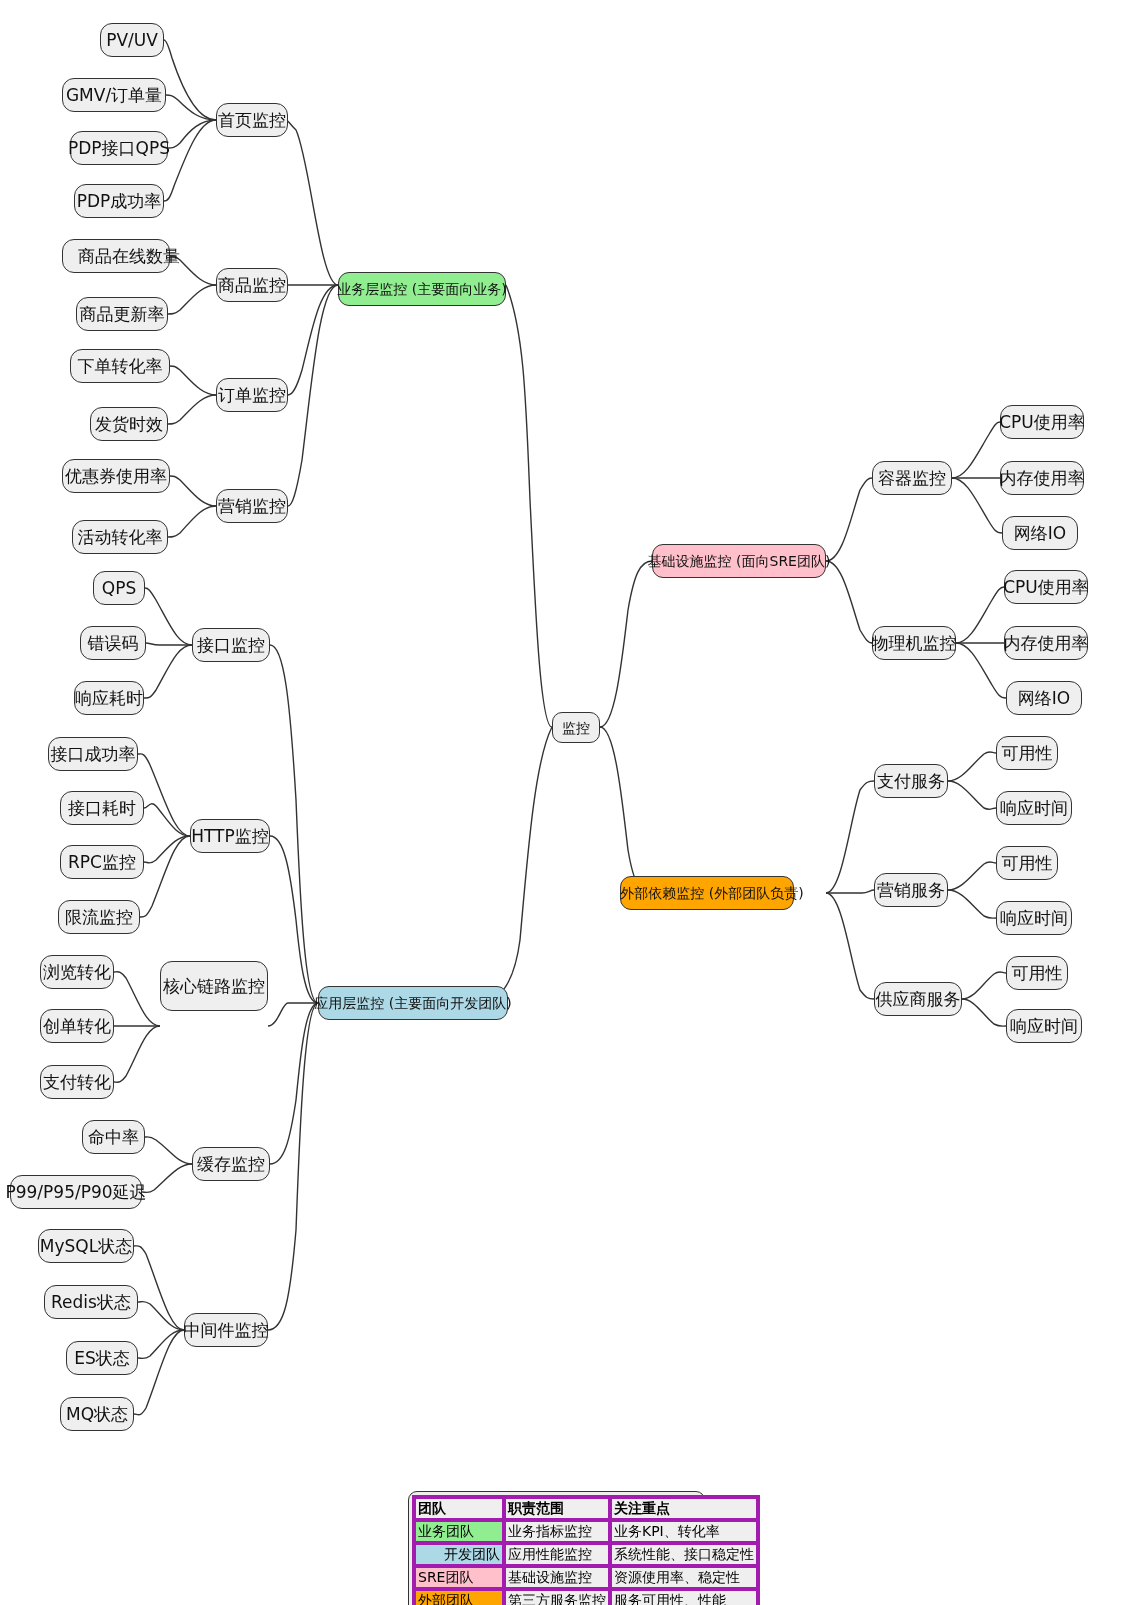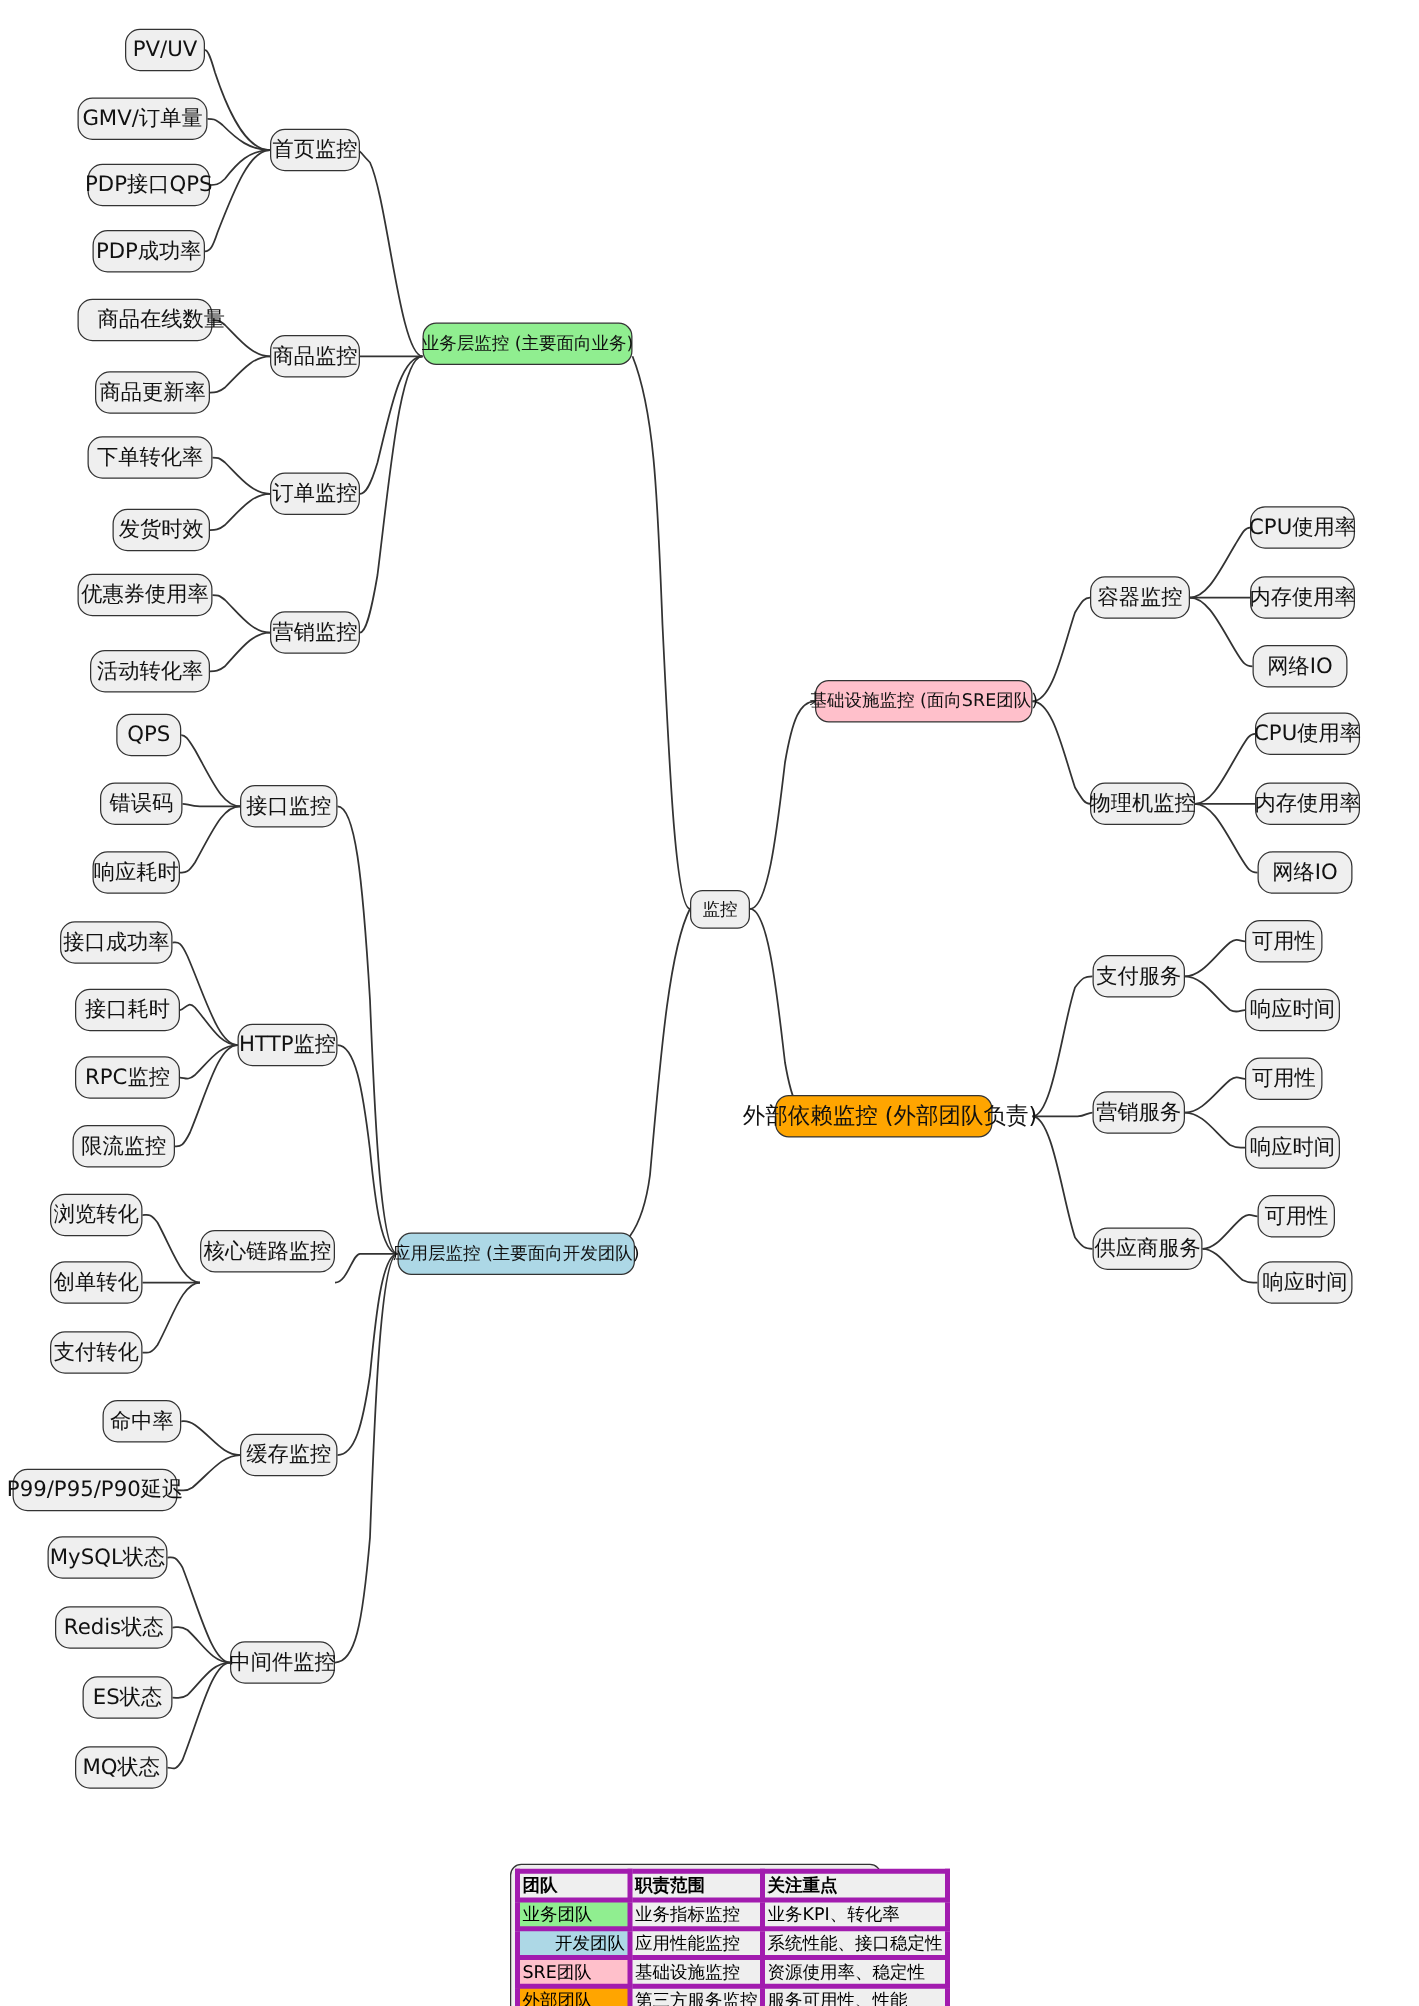--- a/index.html
+++ b/index.html
@@ -141,27 +141,27 @@
 
     <path d="M948,890 C962,890 972,874 984,864 C990,860 992,863 996,863"></path>
     <path d="M948,890 C962,890 972,906 984,916 C990,919 992,918 996,918"></path>
 
     <path d="M962,999 C974,999 982,984 994,974 C1000,970 1002,973 1006,973"></path>
     <path d="M962,999 C974,999 982,1014 994,1024 C1000,1027 1002,1026 1006,1026"></path>
   </svg>
 
   <div class="node root" style="left:552px;top:712px;width:48px;height:31px;">监控</div>
 
-  <div class="node lvl1 green" style="left:338px;top:258px;width:168px;height:34px;font-size:14px;">业务层监控 (主要面向业务)</div>
+  <div class="node lvl1 green" style="left:338px;top:272px;width:168px;height:34px;font-size:14px;">业务层监控 (主要面向业务)</div>
 
   <div class="node lvl1 blue" style="left:318px;top:986px;width:190px;height:34px;font-size:14px;">应用层监控 (主要面向开发团队)</div>
 
   <div class="node lvl1 pink" style="left:652px;top:544px;width:174px;height:34px;font-size:14px;">基础设施监控 (面向SRE团队)</div>
 
-  <div class="node lvl1 orange" style="left:620px;top:876px;width:174px;height:34px;font-size:18px;padding-left:20px;">外部依赖监控 (外部团队负责)</div>
+  <div class="node lvl1 orange" style="left:620px;top:876px;width:174px;height:34px;font-size:14px;padding-left:20px;">外部依赖监控 (外部团队负责)</div>
 
   <div class="node" style="left:216px;top:103px;width:72px;height:34px;">首页监控</div>
   <div class="node" style="left:216px;top:268px;width:72px;height:34px;">商品监控</div>
   <div class="node" style="left:216px;top:378px;width:72px;height:34px;">订单监控</div>
   <div class="node" style="left:216px;top:489px;width:72px;height:34px;">营销监控</div>
 
   <div class="node" style="left:100px;top:23px;width:64px;height:34px;">PV/UV</div>
   <div class="node" style="left:62px;top:78px;width:104px;height:34px;">GMV/订单量</div>
   <div class="node" style="left:70px;top:131px;width:98px;height:34px;">PDP接口QPS</div>
   <div class="node" style="left:74px;top:184px;width:90px;height:34px;">PDP成功率</div>
@@ -170,21 +170,21 @@
   <div class="node" style="left:76px;top:297px;width:92px;height:34px;">商品更新率</div>
 
   <div class="node" style="left:70px;top:349px;width:100px;height:34px;">下单转化率</div>
   <div class="node" style="left:90px;top:407px;width:78px;height:34px;">发货时效</div>
 
   <div class="node" style="left:62px;top:459px;width:108px;height:34px;">优惠券使用率</div>
   <div class="node" style="left:72px;top:520px;width:96px;height:34px;">活动转化率</div>
 
   <div class="node" style="left:192px;top:628px;width:78px;height:34px;">接口监控</div>
   <div class="node" style="left:190px;top:819px;width:80px;height:34px;">HTTP监控</div>
-  <div class="node" style="left:160px;top:984px;width:108px;height:34px;">核心链路监控</div>
+  <div class="node" style="left:160px;top:961px;width:108px;height:50px;">核心链路监控</div>
   <div class="node" style="left:192px;top:1147px;width:78px;height:34px;">缓存监控</div>
   <div class="node" style="left:184px;top:1313px;width:84px;height:34px;">中间件监控</div>
 
   <div class="node" style="left:93px;top:571px;width:52px;height:34px;">QPS</div>
   <div class="node" style="left:80px;top:626px;width:66px;height:34px;">错误码</div>
   <div class="node" style="left:74px;top:681px;width:70px;height:34px;">响应耗时</div>
 
   <div class="node" style="left:48px;top:737px;width:90px;height:34px;">接口成功率</div>
   <div class="node" style="left:60px;top:791px;width:84px;height:34px;">接口耗时</div>
   <div class="node" style="left:60px;top:845px;width:84px;height:34px;">RPC监控</div>

